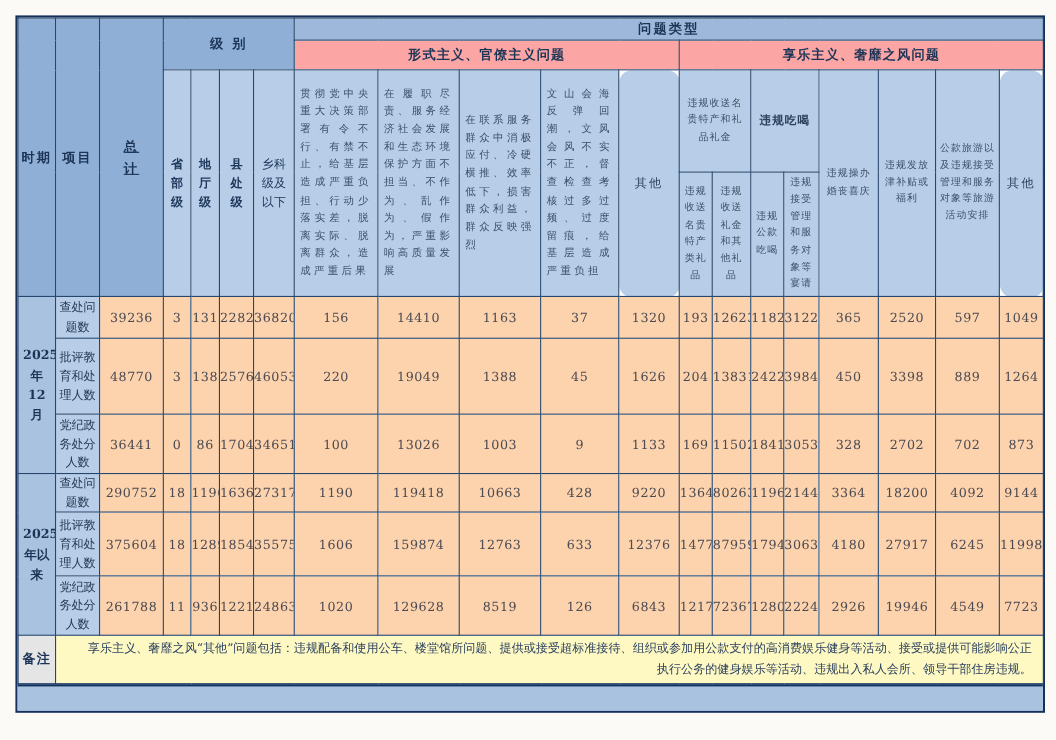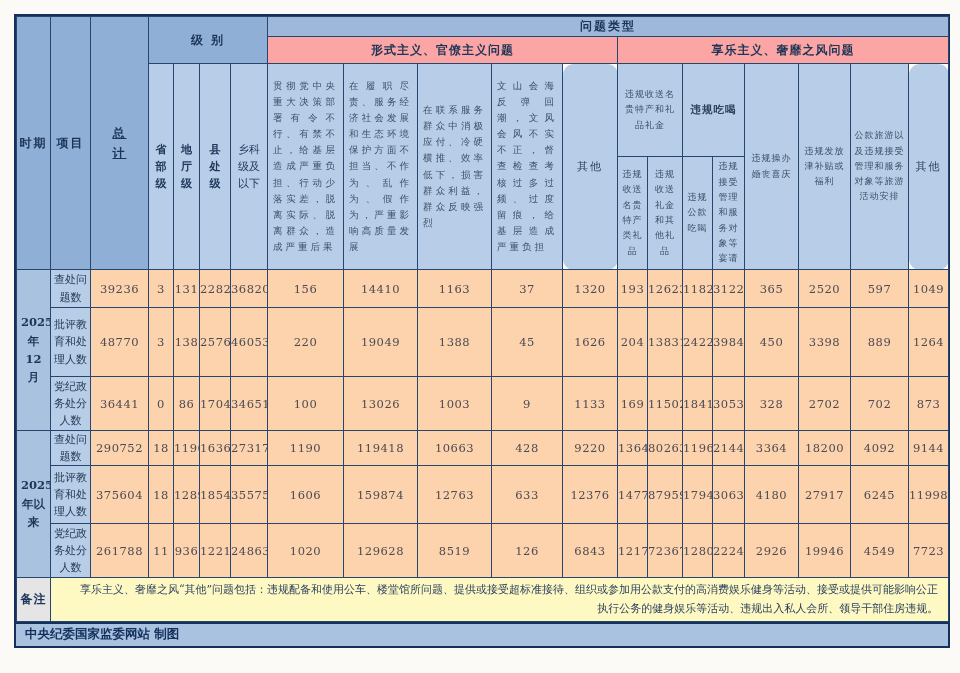--- a/index.html
+++ b/index.html
@@ -274,15 +274,14 @@
     <tr class="rrem">
       <td class="remlbl">备注</td>
       <td class="rembody" colspan="19">
         <p class="remp">享乐主义、奢靡之风“其他”问题包括：违规配备和使用公车、楼堂馆所问题、提供或接受超标准接待、组织或参加用公款支付的高消费娱乐健身等活动、接受或提供可能影响公正执行公务的健身娱乐等活动、违规出入私人会所、领导干部住房违规。</p>
       </td>
     </tr>
   </tbody>
     </table>
 
   <div class="footbar">
-    <span>中央纪委国家监委网站 制图</span>
   </div>
 </div>
 
 </body></html>

